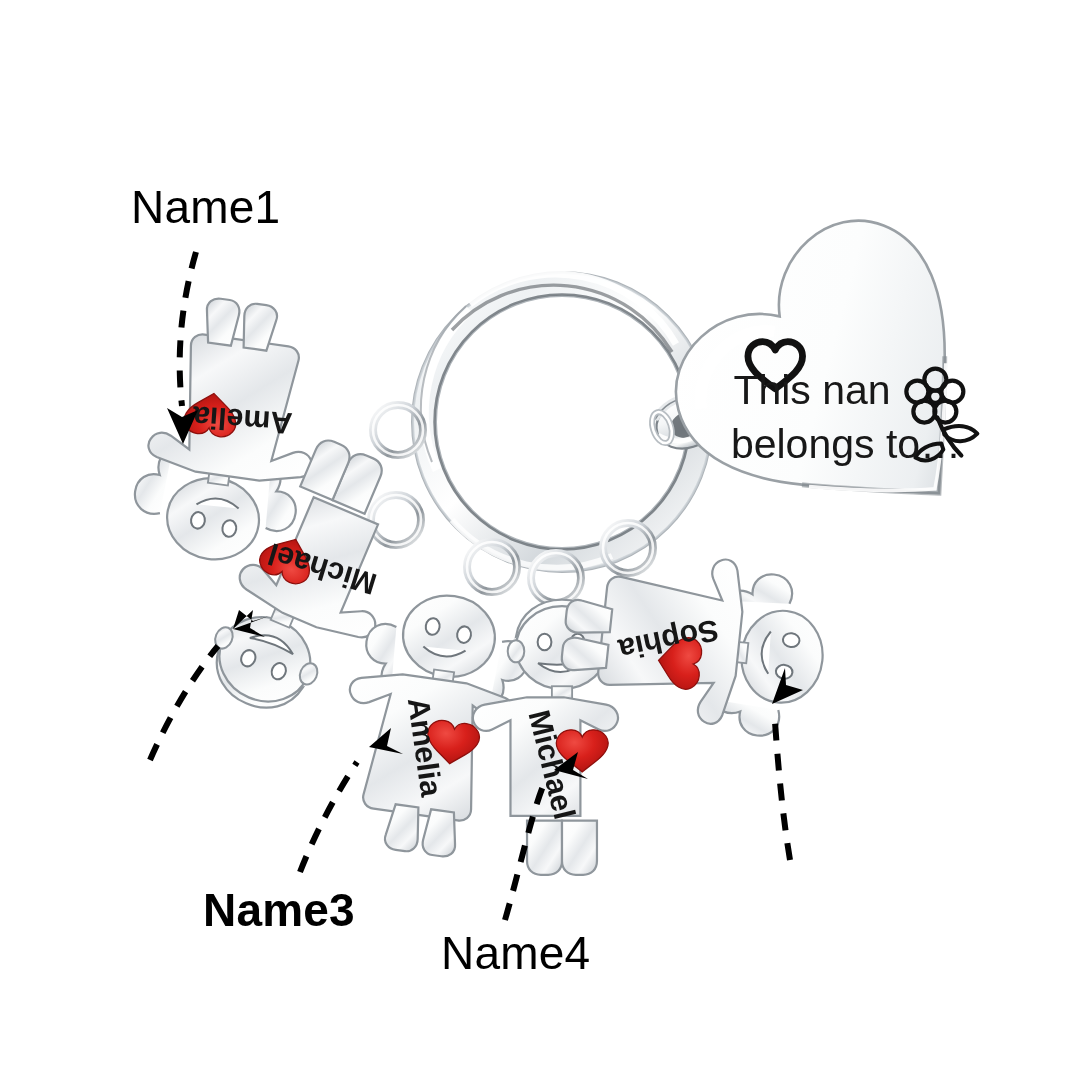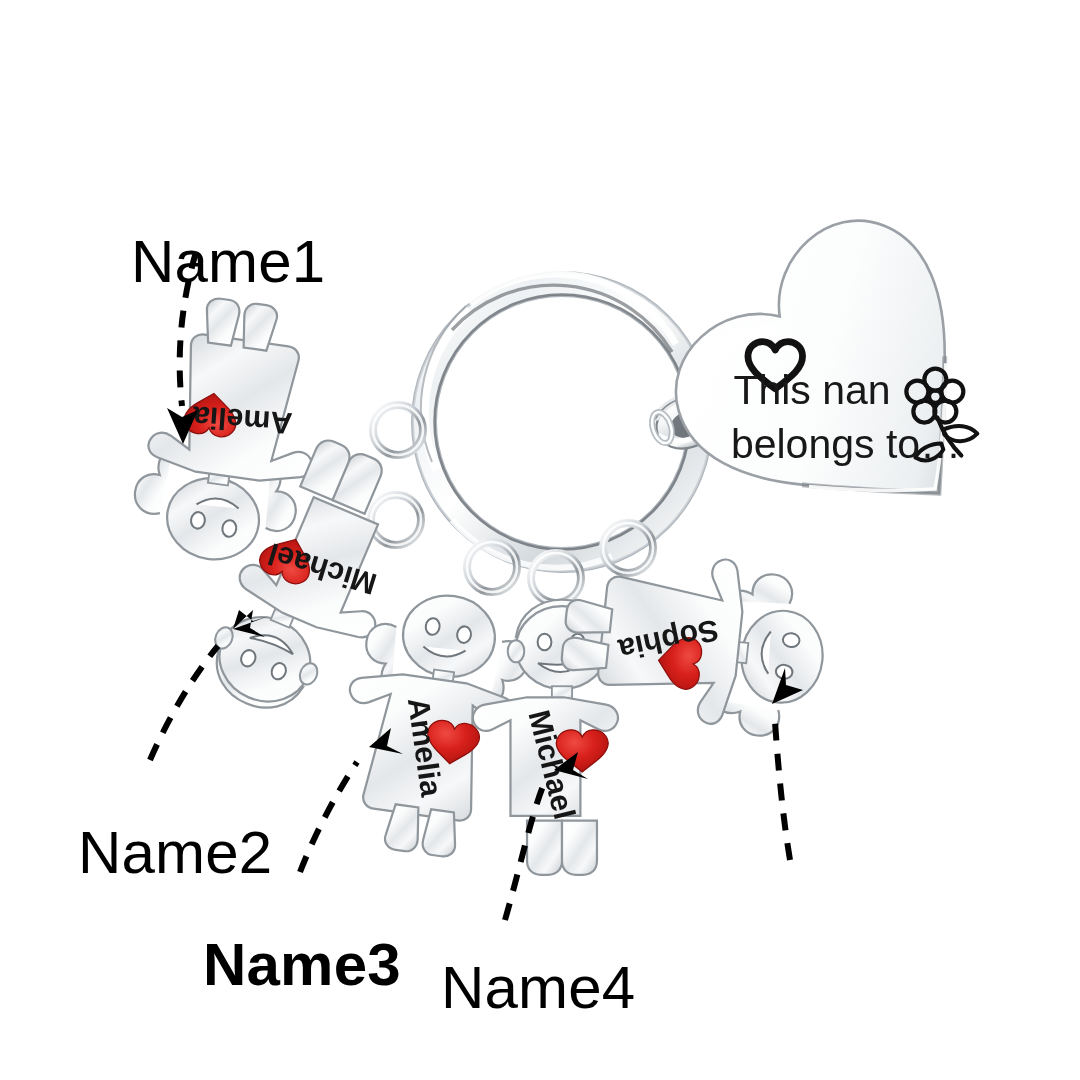--- a/index.html
+++ b/index.html
@@ -21,32 +21,31 @@
   #scene {
     position: absolute;
     inset: 0;
     width: 1080px;
     height: 1080px;
   }
   .callout {
     position: absolute;
     color: #000000;
     font-family: "Liberation Sans", sans-serif;
-    font-size: 60px;
+    font-size: 46px;
     font-weight: 400;
     letter-spacing: 0.2px;
     white-space: nowrap;
     line-height: 1;
     user-select: none;
-    margin-top: 48px;
   }
   #lbl-name1 { left: 131px; top: 184px; }
   #lbl-name2 { left: 78px;  top: 775px; }
   #lbl-name3 { left: 203px; top: 887px; font-weight: bold; }
-  #lbl-name4 { left: 441px; top: 910px; }
+  #lbl-name4 { left: 441px; top: 930px; }
   #lbl-name5 { left: 707px; top: 874px; }
 </style>
 </head>
 <body>
 
 <div id="stage">
 
   <svg id="scene" viewBox="0 0 1080 1080" xmlns="http://www.w3.org/2000/svg">
     <defs>
 
@@ -313,17 +312,16 @@
       <path d="M183,444 l-16,-36 l15,9 l16,-7 z"></path>
       <path d="M233,629 l36,-13 l-16,5 l-14,-11 z
                                             M233,629 l20,-19 l-3,18 l15,9 z"></path>
       <path d="M369,747 l22,-19 l-4,18 l16,8 z"></path>
       <path d="M554,770 l24,-18 l-5,18 l15,9 z"></path>
       <path d="M772,704 l13,-36 l1,17 l17,5 z"></path>
     </g>
   </svg>
 
   <div class="callout" id="lbl-name1">Name1</div>
-  <div class="callout" id="lbl-name2">Name2</div>
   <div class="callout" id="lbl-name3">Name3</div>
   <div class="callout" id="lbl-name4">Name4</div>
 
 </div>
 
 </body></html>

